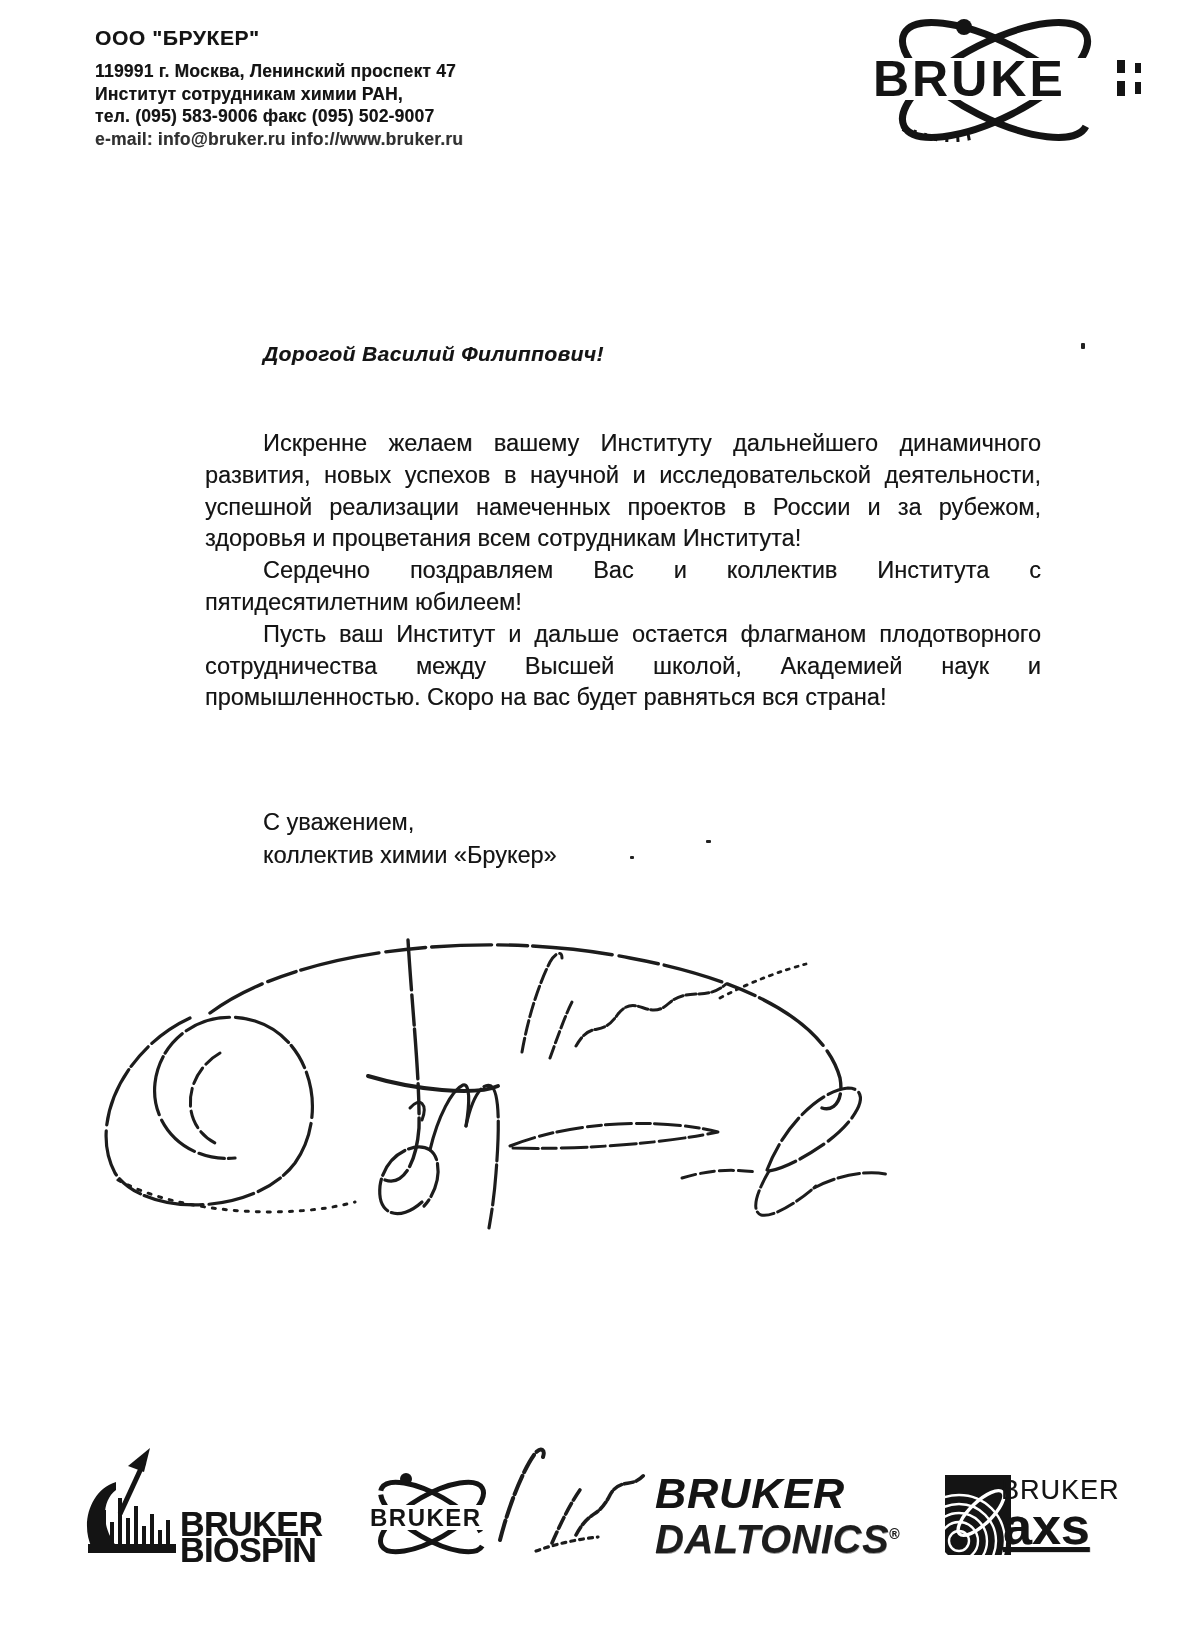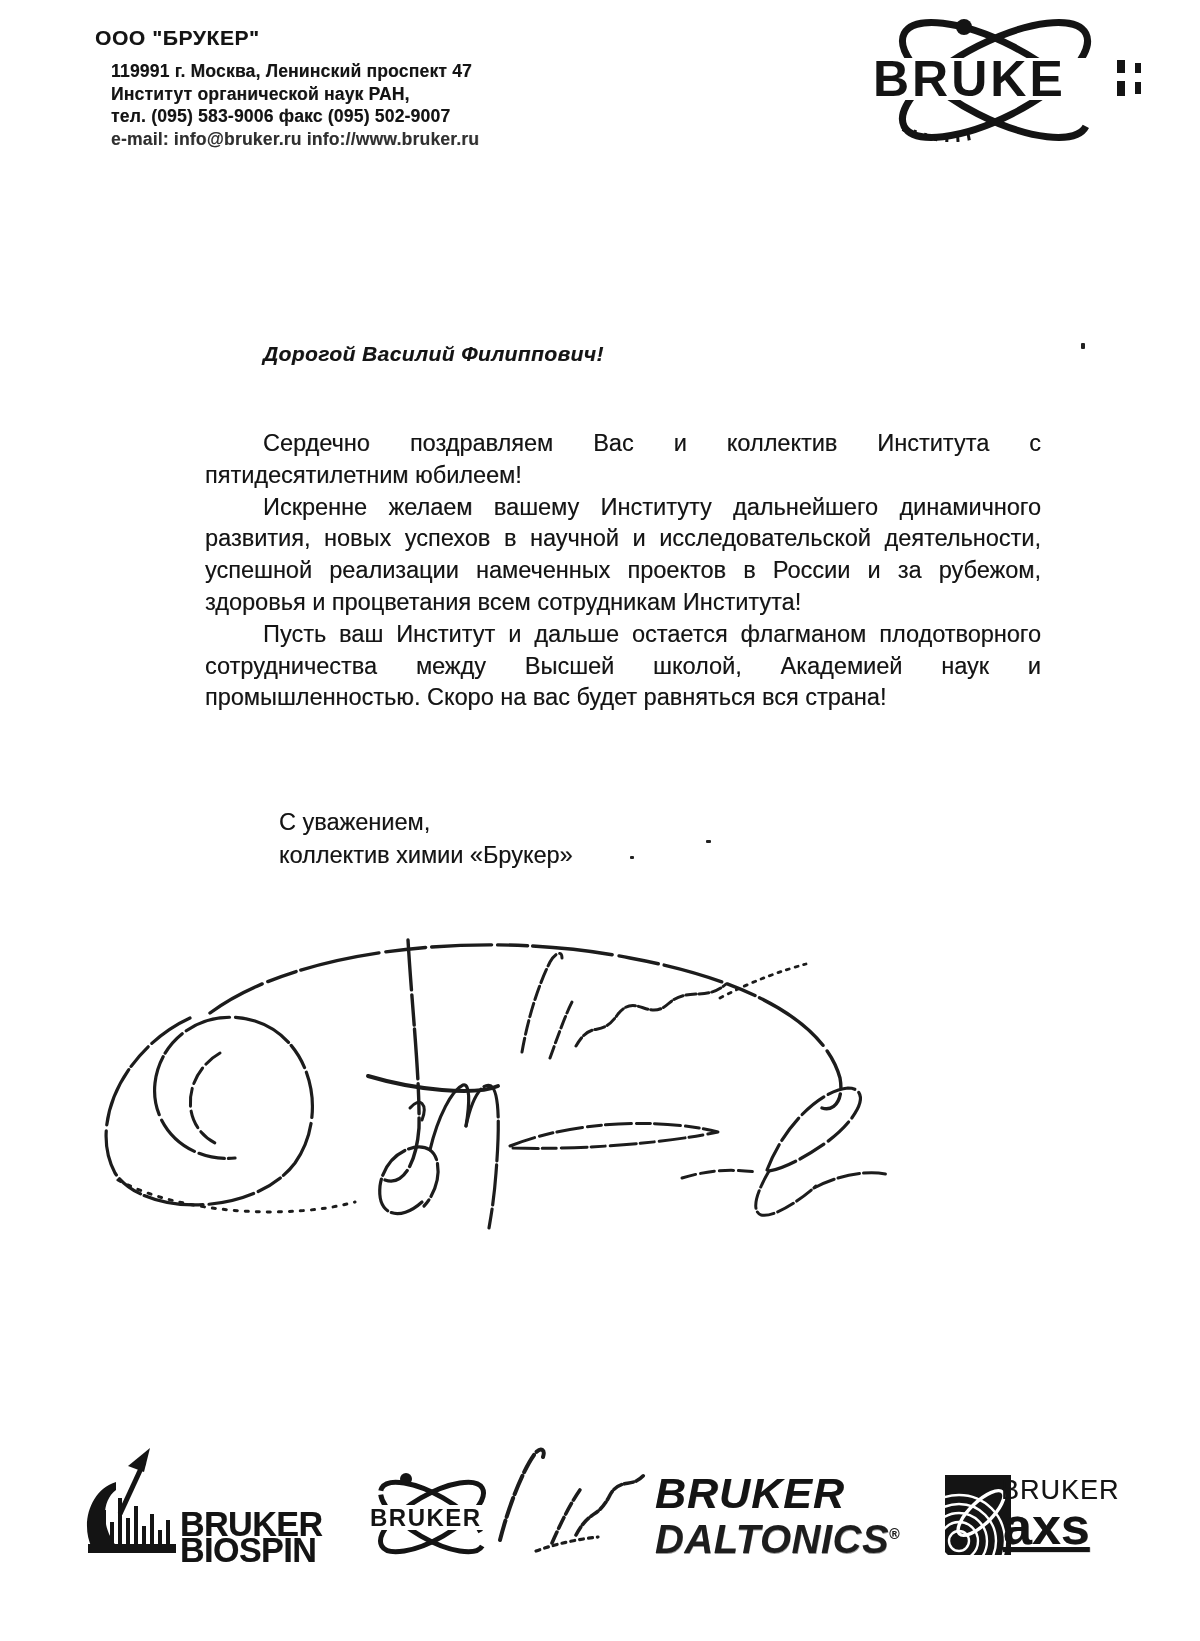--- a/index.html
+++ b/index.html
@@ -6,37 +6,37 @@
   .page{
     position:relative;width:1200px;height:1641px;background:#ffffff;
     font-family:"Liberation Sans",sans-serif;color:#141414;overflow:hidden;
     margin:0 auto;
   }
   .ink{ text-shadow:0.35px 0.35px 0 rgba(20,20,20,0.45); }
 
   
   .header-block{position:absolute;left:95px;top:26px;}
   .company-name{font-size:21px;font-weight:bold;letter-spacing:0.6px;margin-bottom:10px;}
-  .addr-line{font-size:17.5px;font-weight:bold;line-height:22.5px;letter-spacing:0.2px;margin-left:16px;}
+  .addr-line{font-size:17.5px;font-weight:bold;line-height:22.5px;letter-spacing:0.2px;}
   .addr-line.light{font-weight:bold;opacity:0.88;}
 
   .top-logo{position:absolute;left:845px;top:8px;}
 
   
   .salutation{
     position:absolute;left:263px;top:342px;font-size:21px;font-weight:bold;font-style:italic;
     letter-spacing:0.4px;
   }
   .body-text{
     position:absolute;left:205px;top:428px;width:836px;
     font-size:23.5px;line-height:31.8px;text-align:justify;
   }
   .body-text p{margin:0;text-indent:58px;}
 
-  .closing{position:absolute;left:263px;top:806px;font-size:23.5px;line-height:33px;margin-left:16px;}
+  .closing{position:absolute;left:263px;top:806px;font-size:23.5px;line-height:33px;}
 
   
   .signature-area{position:absolute;left:70px;top:918px;}
   .sig-stroke{fill:none;stroke:#1c1c1c;stroke-linecap:round;stroke-linejoin:round;}
 
   
   .footer-logos{position:absolute;left:0;top:1425px;width:1200px;height:150px;}
   .biospin{position:absolute;left:80px;top:15px;display:flex;align-items:flex-end;}
   .biospin-text{margin-left:-12px;line-height:26px;}
   .biospin-text .l1{font-size:34px;font-weight:bold;letter-spacing:-0.5px;transform:scale(1,1.05);}
@@ -59,21 +59,21 @@
   .speck{position:absolute;background:#222;border-radius:1px;}
 </style>
 </head>
 <body>
 
 <div class="page">
 
   <div class="header-block ink">
     <div class="company-name">ООО "БРУКЕР"</div>
     <div class="addr-line">119991 г. Москва, Ленинский проспект 47</div>
-    <div class="addr-line">Институт органической наук РАН,</div>
+    <div class="addr-line">Институт сотрудникам химии РАН,</div>
     <div class="addr-line">тел. (095) 583-9006  факс (095) 502-9007</div>
     <div class="addr-line light">e-mail: info@bruker.ru  info://www.bruker.ru</div>
   </div>
 
   <div class="top-logo">
     <svg width="315" height="150" viewBox="0 0 315 150">
       <ellipse cx="150" cy="72" rx="102" ry="38" fill="none" stroke="#141414" stroke-width="7" transform="rotate(-27 150 72)"></ellipse>
       <ellipse cx="150" cy="72" rx="102" ry="38" fill="none" stroke="#141414" stroke-width="7" stroke-dasharray="150 6 40 5 200" transform="rotate(27 150 72)"></ellipse>
       <path d="M 58,120 Q 92,136 126,129" fill="none" stroke="#141414" stroke-width="6" stroke-dasharray="3 8"></path>
       <circle cx="119" cy="19" r="8" fill="#141414"></circle>
@@ -84,22 +84,22 @@
         <rect x="272" y="73" width="8" height="15"></rect>
         <rect x="290" y="55" width="6" height="10"></rect>
         <rect x="290" y="74" width="6" height="12"></rect>
       </g>
     </svg>
   </div>
 
   <div class="salutation ink">Дорогой Василий Филиппович!</div>
 
   <div class="body-text ink">
+    <p>Искренне желаем вашему Институту дальнейшего динамичного развития, новых успехов в научной и исследовательской деятельности, успешной реализации намеченных проектов в России и за рубежом, здоровья и процветания всем сотрудникам Института!</p>
     <p>Сердечно поздравляем Вас и коллектив Института с пятидесятилетним юбилеем!</p>
-    <p>Искренне желаем вашему Институту дальнейшего динамичного развития, новых успехов в научной и исследовательской деятельности, успешной реализации намеченных проектов в России и за рубежом, здоровья и процветания всем сотрудникам Института!</p>
     <p>Пусть ваш Институт и дальше остается флагманом плодотворного сотрудничества между Высшей школой, Академией наук и промышленностью. Скоро на вас будет равняться вся страна!</p>
   </div>
 
   <div class="closing ink">
     <div>С уважением,</div>
     <div>коллектив химии «Брукер»</div>
   </div>
 
   <div class="signature-area">
     <svg width="820" height="312" viewBox="0 0 820 312">

